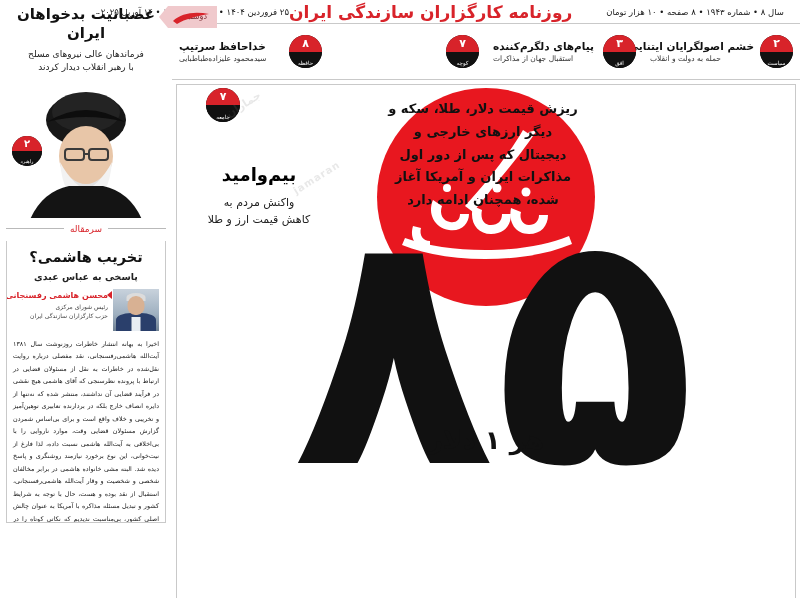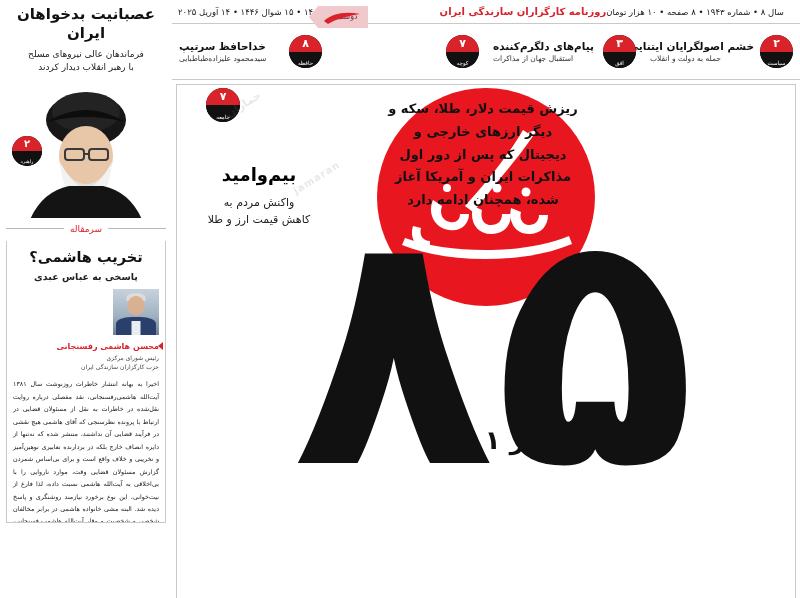--- a/index.html
+++ b/index.html
@@ -33,23 +33,24 @@
     direction: rtl;
   }
   .mast-issue {
     font-size: 8.5px;
     color: #1a1a1a;
     padding-right: 16px;
     letter-spacing: .2px;
     white-space: nowrap;
   }
   .mast-title {
-    font-size: 10px;
+    font-size: 17px;
     font-weight: bold;
     color: #d8232a;
+    margin-right: 34px;
     white-space: nowrap;
     letter-spacing: -.2px;
   }
   .mast-datewrap {
     position: relative;
     flex: 1;
     display: flex;
     align-items: center;
     justify-content: flex-end;
     padding-left: 6px;
@@ -252,21 +253,21 @@
   }
   .ed-sub {
     font-size: 9.5px;
     color: #222;
     text-align: center;
     margin-top: 5px;
     font-weight: bold;
   }
   .ed-author-row {
     display: flex;
-    flex-direction: column;
+    flex-direction: row;
     align-items: flex-start;
     margin-top: 7px;
     gap: 5px;
   }
   .ed-photo {
     width: 46px; height: 42px;
     background: linear-gradient(#c8d2dc 0%, #9fb0c0 60%, #6e8092 100%);
     flex: 0 0 46px;
     position: relative;
     overflow: hidden;

